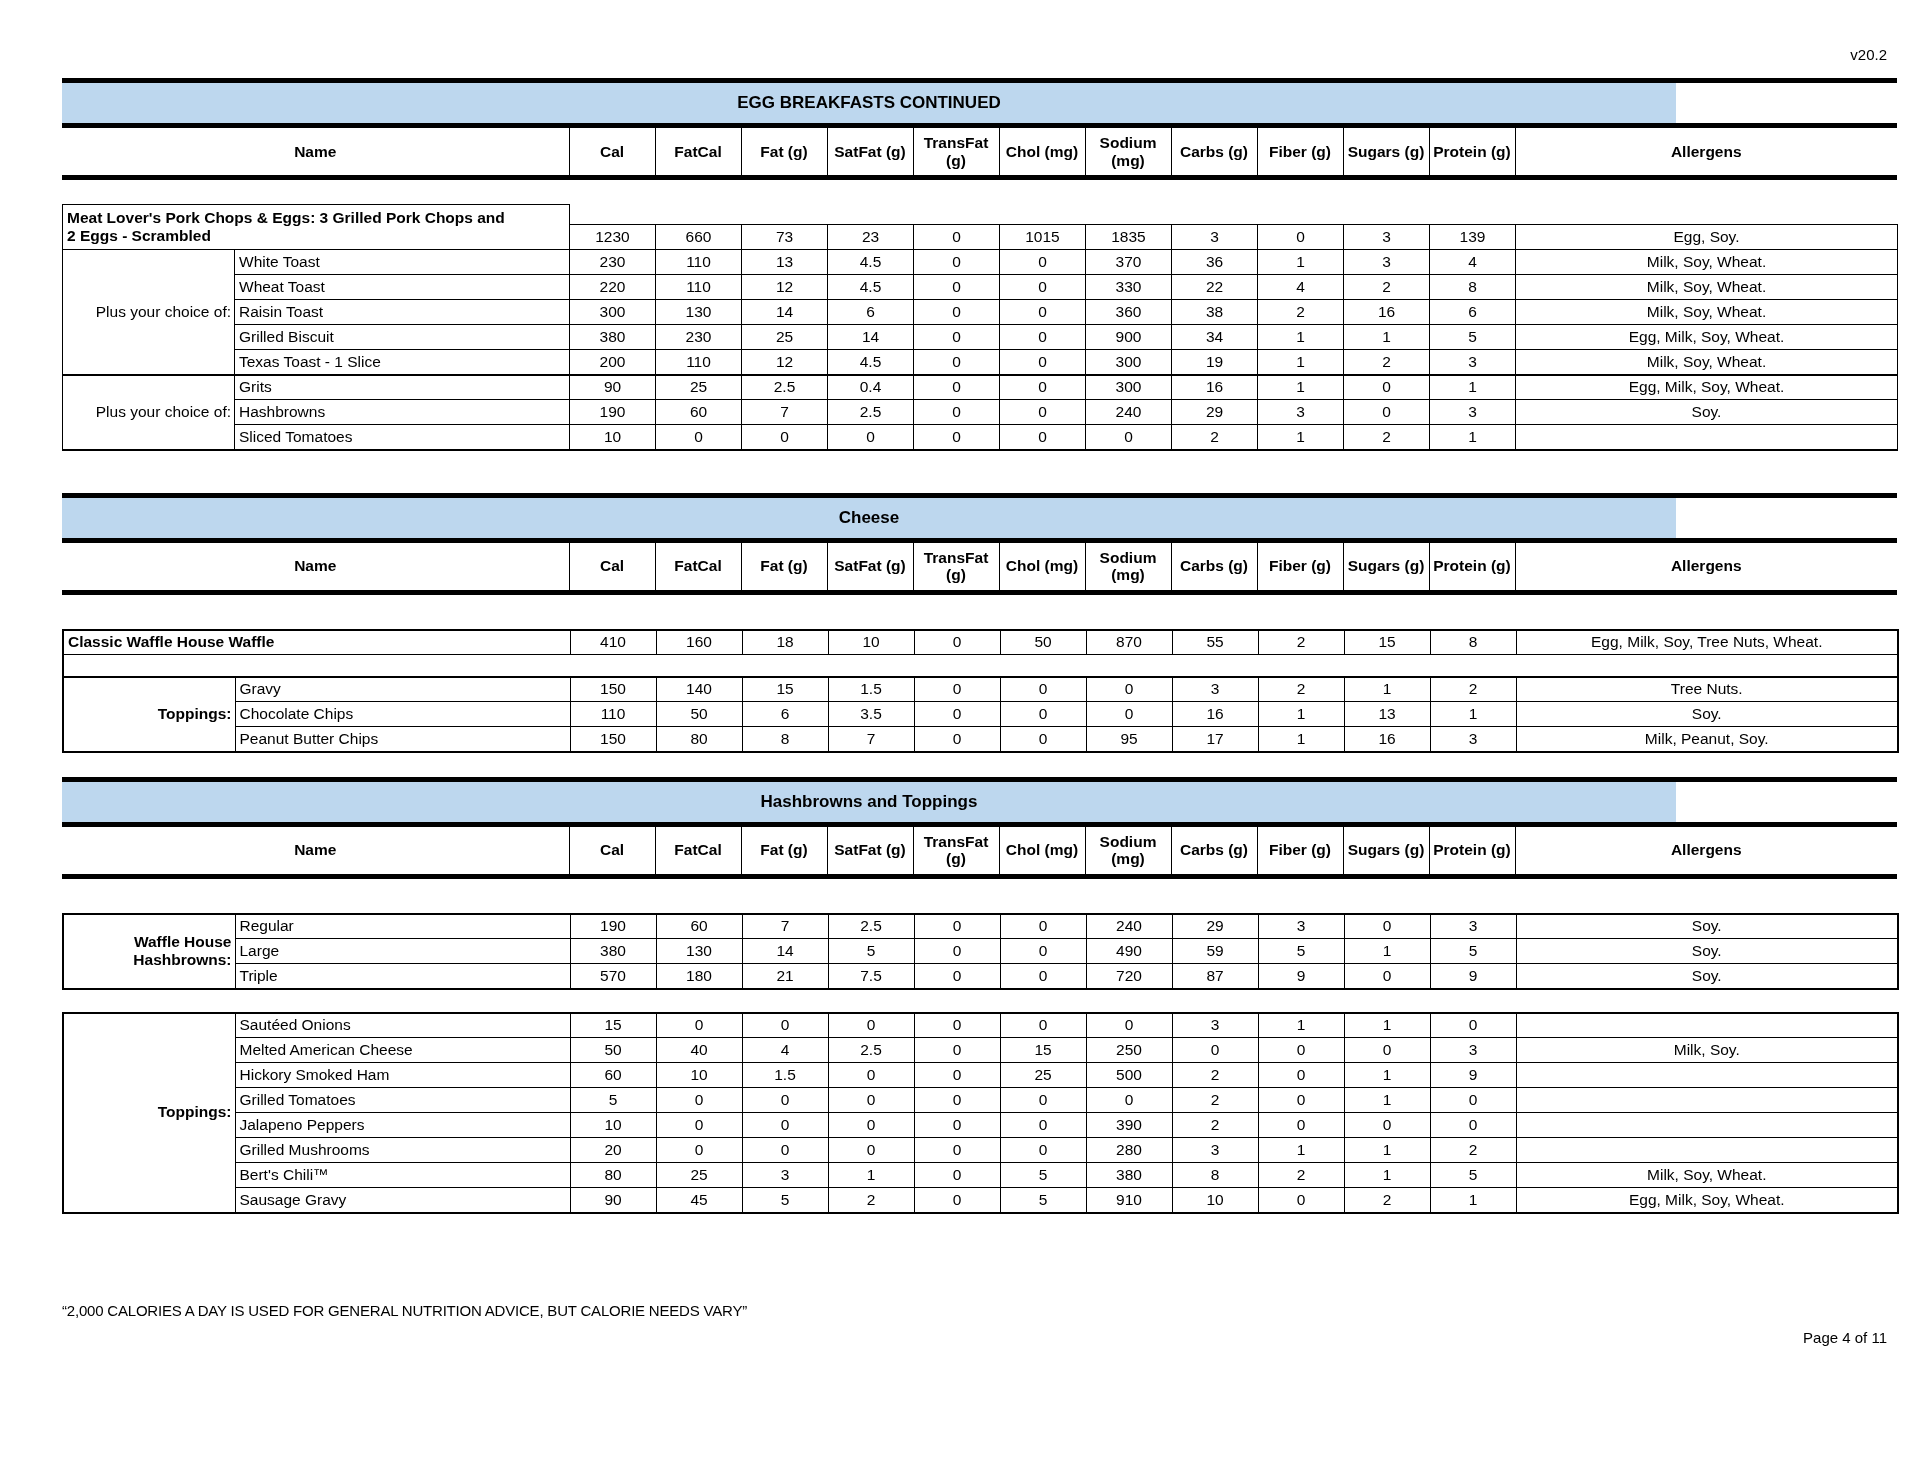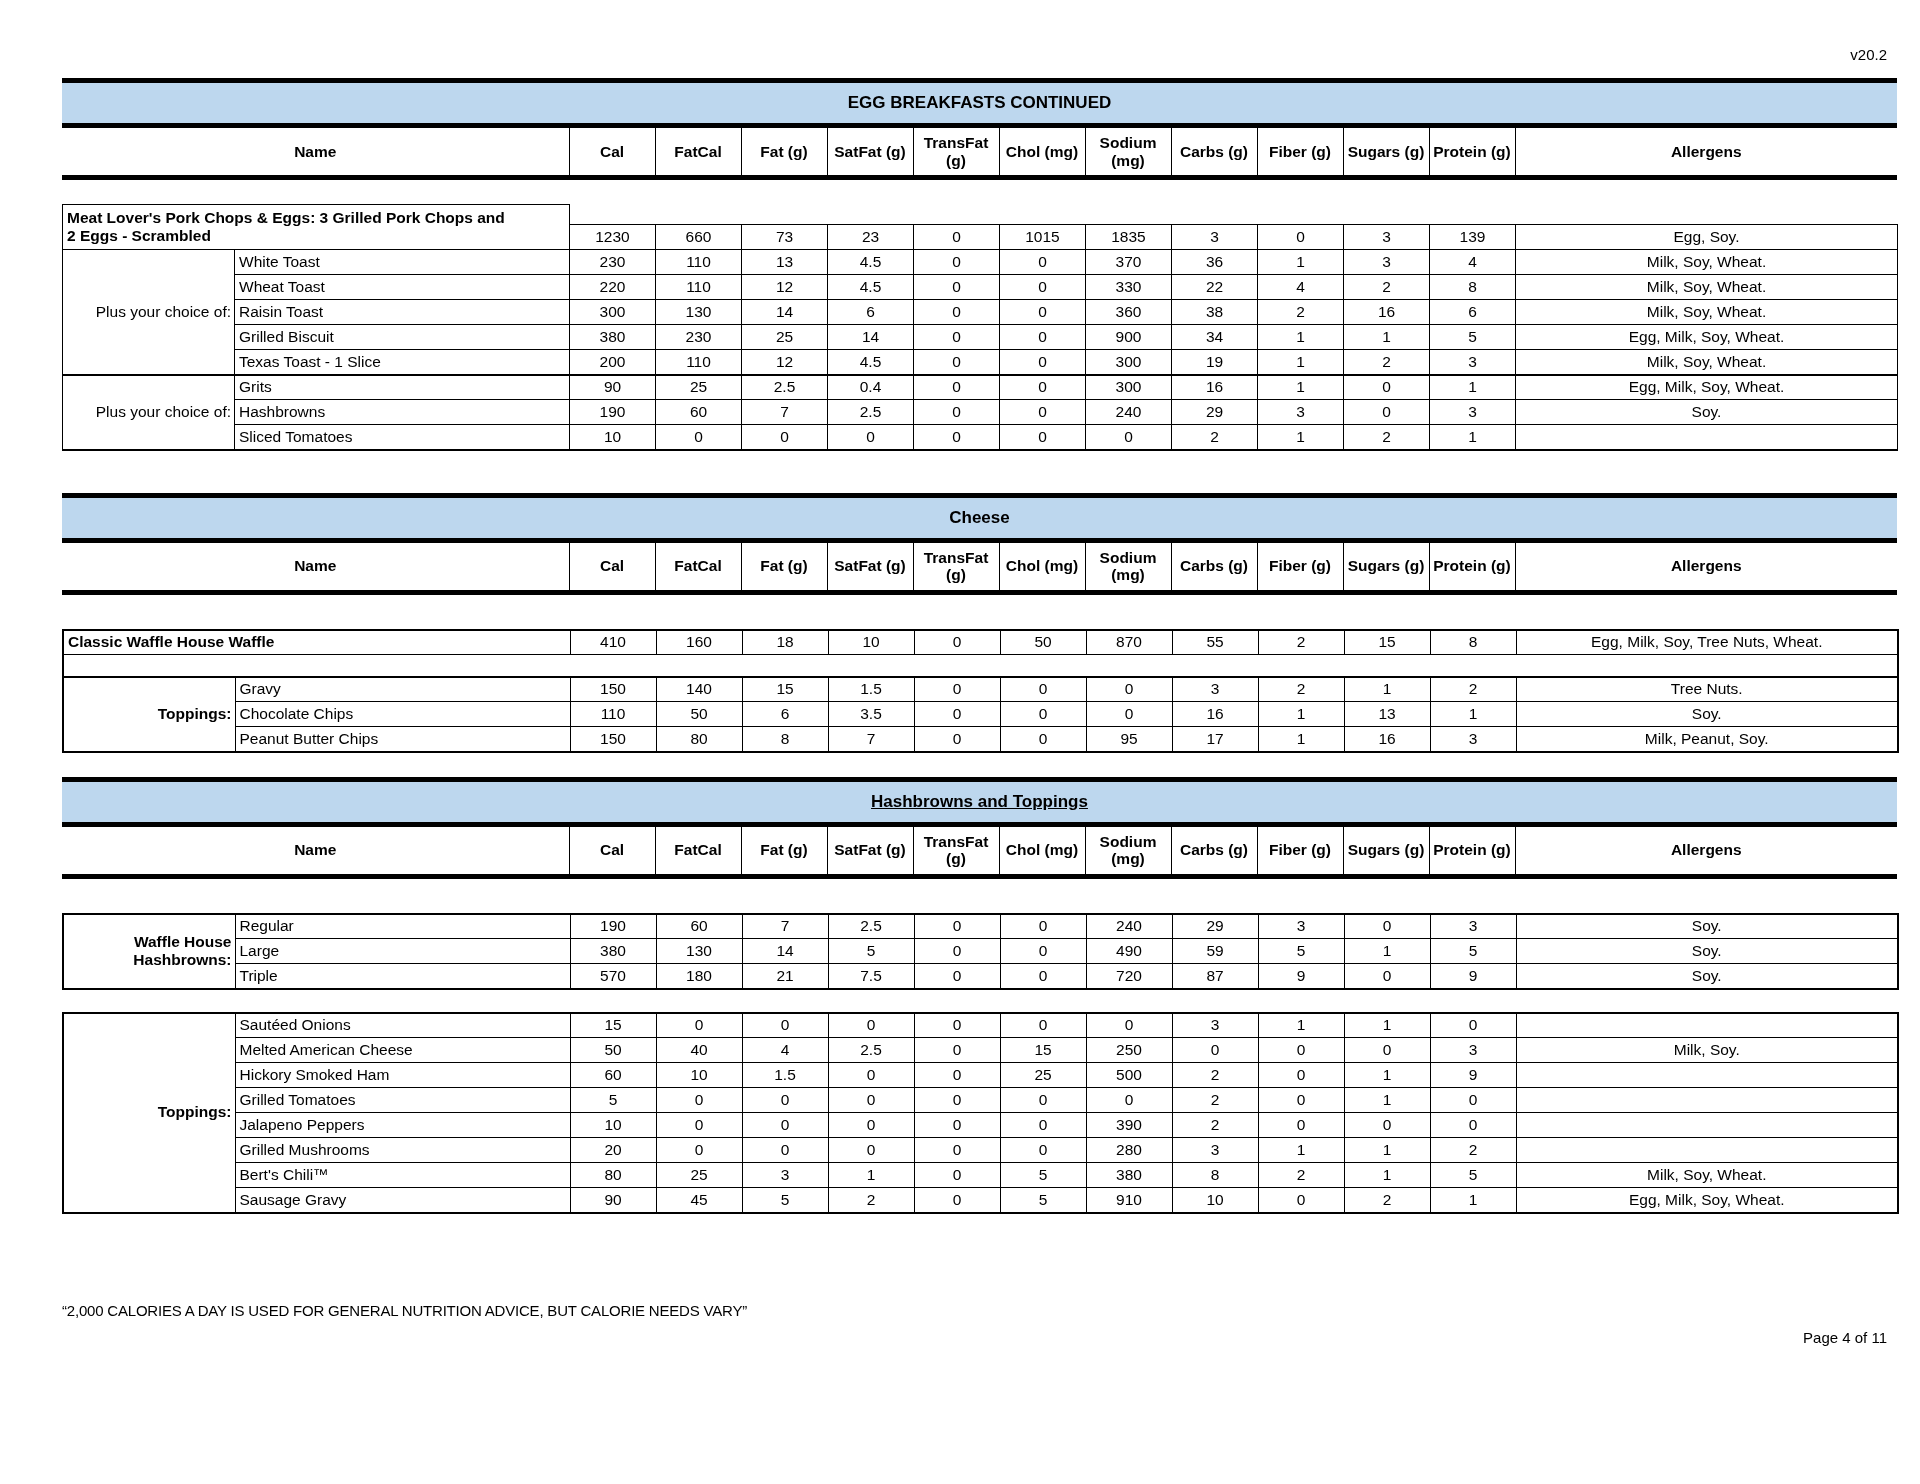--- a/index.html
+++ b/index.html
@@ -6,21 +6,21 @@
   html,body { margin:0; padding:0; }
   body {
     width:1920px; height:1484px; background:#ffffff; color:#000;
     font-family:"Liberation Sans", sans-serif; position:relative; overflow:hidden;
   }
   .doc { padding:0 23px 0 62px; }
   .version { padding-top:46px; padding-right:10px; text-align:right; font-size:15px; height:78px; }
   .nutri-section { margin:0; }
   .bar { height:5px; background:#000; width:1835px; }
   .band {
-    height:40px; width:1835px; display:flex; align-items:center; justify-content:center;
+    height:40px; width:1614px; display:flex; align-items:center; justify-content:center;
     font-weight:bold; font-size:17px; background:#BDD7EE;
   }
   table { border-collapse:collapse; table-layout:fixed; width:1835px; }
   col.c-lbl { width:172px; }
   col.c-item { width:335px; }
   col.c-num { width:86px; }
   col.c-alg { width:382px; }
   .hdr th {
     border-left:1.5px solid #000; font-size:15.5px; font-weight:bold; height:47px;
     padding:0 2px; vertical-align:middle; text-align:center; line-height:1.12; overflow:hidden;
@@ -389,21 +389,21 @@
             <td class="num">16</td>
             <td class="num">3</td>
             <td class="alg">Milk, Peanut, Soy.</td>
           </tr>
         </tbody>
     </table>
   </section>
 
   <section class="nutri-section">
     <div class="bar"></div>
-    <div class="band" style="background: rgb(189, 215, 238); text-decoration: underline;">Hashbrowns and Toppings</div>
+    <div class="band" style="background: rgb(189, 215, 238);">Hashbrowns and Toppings</div>
     <div class="bar"></div>
     <table class="hdr">
       <colgroup>
           <col class="c-lbl">
           <col class="c-item">
           <col class="c-num">
           <col class="c-num">
           <col class="c-num">
           <col class="c-num">
           <col class="c-num">

